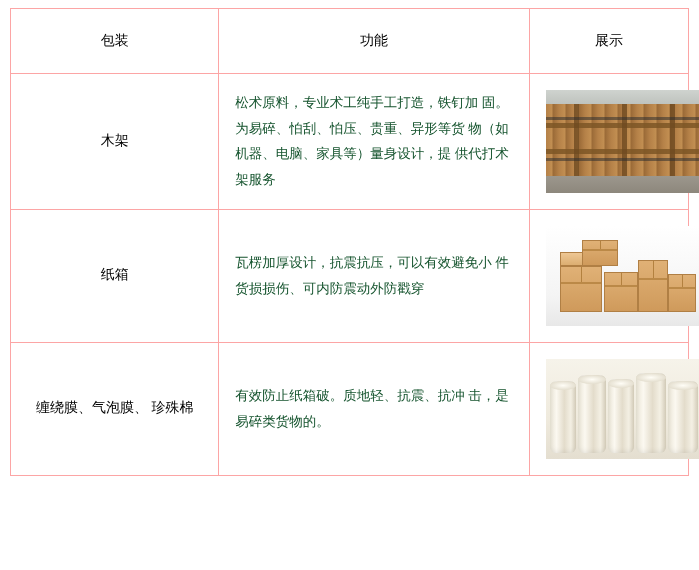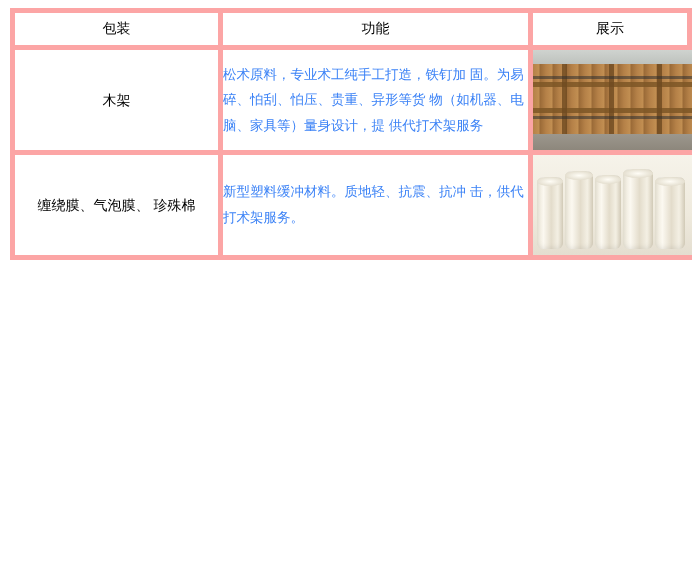--- a/index.html
+++ b/index.html
@@ -20,23 +20,24 @@
     box-sizing: border-box;
   }
   table.pkg-table {
     border-collapse: collapse;
     table-layout: fixed;
     width: 679px;
     margin: 8px 10px 0 10px;
     border: 1px solid #000;
   }
   table.pkg-table td, table.pkg-table th {
-    border: 5px solid #fca5a5;
-    padding: 0;
+    border: 1px solid #fca5a5;
+    padding: 16px;
     vertical-align: middle;
+    font-family: Liberation Serif, serif;
   }
   col.c-name { width: 208px; }
   col.c-func { width: 310px; }
   col.c-demo { width: 159px; }
 
   thead th {
     height: 32px;
     font-weight: normal;
     font-size: 14px;
     color: #000;
@@ -46,21 +47,21 @@
   td.name-cell {
     text-align: center;
     font-size: 14px;
     color: #000;
     padding: 4px 6px;
     line-height: 1.6;
   }
   td.func-cell {
     text-align: left;
     font-size: 13.5px;
-    color: #3b82f6;
+    color: #14532d;
     padding: 10px 12px;
     line-height: 1.9;
   }
   td.demo-cell {
     padding: 0;
     text-align: center;
     vertical-align: middle;
     height: 100px;
   }
   .demo-img {
@@ -223,26 +224,50 @@
             <div class="vline" style="left:18%"></div>
             <div class="vline" style="left:48%"></div>
             <div class="vline" style="left:78%"></div>
             <div class="strap" style="top:26%"></div>
             <div class="strap" style="top:66%"></div>
             <div class="floor"></div>
           </div>
         </td>
       </tr>
 
+      <tr class="row-2">
+        <td class="name-cell">纸箱</td>
+        <td class="func-cell">瓦楞加厚设计，抗震抗压，可以有效避免小 件货损损伤、可内防震动外防戳穿</td>
+        <td class="demo-cell">
+          <div class="demo-img img-boxes">
+            <div class="lid" style="left:14px; top:26px; width:42px; height:14px;"></div>
+            <div class="bx" style="left:14px; top:40px; width:42px; height:46px;">
+                <span class="flap"></span>
+              </div>
+            <div class="bx" style="left:58px; top:46px; width:34px; height:40px;">
+                <span class="flap"></span>
+              </div>
+            <div class="bx" style="left:92px; top:34px; width:30px; height:52px;">
+                <span class="flap"></span>
+              </div>
+            <div class="bx" style="left:122px; top:48px; width:28px; height:38px;">
+                <span class="flap"></span>
+              </div>
+            <div class="bx" style="left:36px; top:14px; width:36px; height:26px;">
+                <span class="flap"></span>
+              </div>
+          </div>
+        </td>
+      </tr>
 
 
 
       <tr class="row-5">
         <td class="name-cell">缠绕膜、气泡膜、 珍殊棉</td>
-        <td class="func-cell">新型塑料缓冲材料。质地轻、抗震、抗冲 击，供代打术架服务。</td>
+        <td class="func-cell">有效防止纸箱破。质地轻、抗震、抗冲 击，是易碎类货物的。</td>
         <td class="demo-cell">
           <div class="demo-img img-film">
             <div class="frl" style="left:4px;   top:22px; width:26px; height:72px;"></div>
             <div class="frl" style="left:32px;  top:16px; width:28px; height:78px;"></div>
             <div class="frl" style="left:62px;  top:20px; width:26px; height:74px;"></div>
             <div class="frl" style="left:90px;  top:14px; width:30px; height:80px;"></div>
             <div class="frl" style="left:122px; top:22px; width:30px; height:72px;"></div>
           </div>
         </td>
       </tr>

